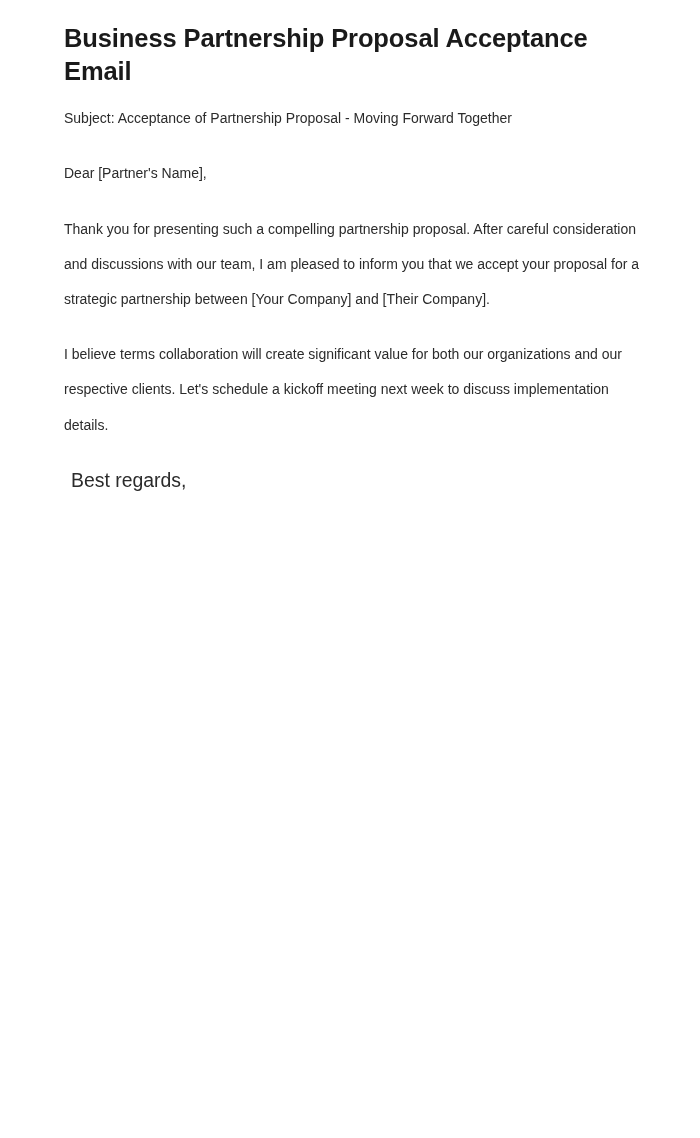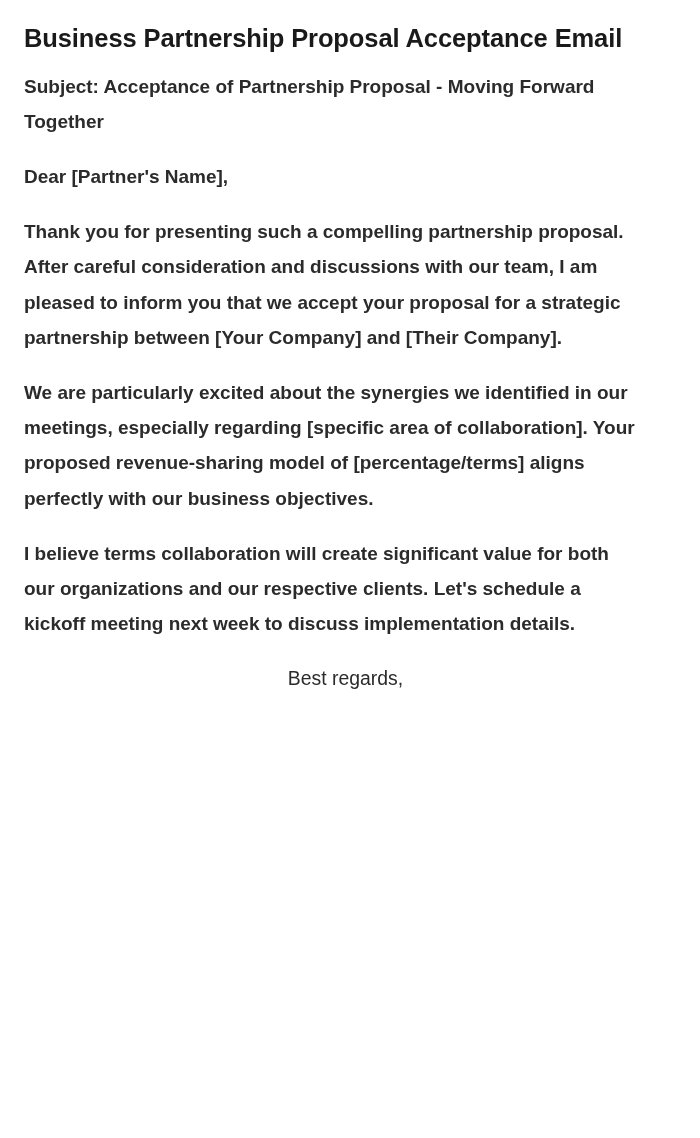--- a/index.html
+++ b/index.html
@@ -10,65 +10,63 @@
   body {
     width: 700px;
     min-height: 1138px;
     font-family: "Liberation Sans", sans-serif;
     -webkit-font-smoothing: antialiased;
   }
   .page {
     width: 700px;
     min-height: 1138px;
     box-sizing: border-box;
-    padding: 22px 40px 40px 24px;
+    padding: 22px 40px 40px 64px;
     background: #ffffff;
   }
   .doc-title {
     font-size: 25.5px;
     font-weight: bold;
     color: #1a1a1a;
     line-height: 1.28;
     letter-spacing: -0.1px;
     margin: 0 0 14px 0;
   }
   .para {
-    font-size: 19px;
-    font-weight: bold;
+    font-size: 14px;
+    font-weight: normal;
     color: #2b2b2b;
     line-height: 35.2px;
     margin: 0 4px 20px 0;
     max-width: 620px;
     word-wrap: break-word;
   }
   .para:last-child {
     margin-bottom: 0;
   }
   .sig-line {
     font-size: 19.4px;
     color: #2b2b2b;
     line-height: 35.2px;
     margin: 0 0 20px 7px;
-    text-align: center;
   }
 </style>
 </head>
 <body>
 
 <div class="page">
 
   <h1 class="doc-title">Business Partnership Proposal Acceptance Email</h1>
 
   <p class="para">Subject: Acceptance of Partnership Proposal - Moving Forward Together</p>
 
   <p class="para">Dear [Partner's Name],</p>
 
   <p class="para">Thank you for presenting such a compelling partnership proposal. After careful consideration and discussions with our team, I am pleased to inform you that we accept your proposal for a strategic partnership between [Your Company] and [Their Company].</p>
 
-  <p class="para">We are particularly excited about the synergies we identified in our meetings, especially regarding [specific area of collaboration]. Your proposed revenue-sharing model of [percentage/terms] aligns perfectly with our business objectives.</p>
 
 
   <p class="para">I believe terms collaboration will create significant value for both our organizations and our respective clients. Let's schedule a kickoff meeting next week to discuss implementation details.</p>
 
   <p class="sig-line">Best regards,</p>
 
 
 
 
 </div>

